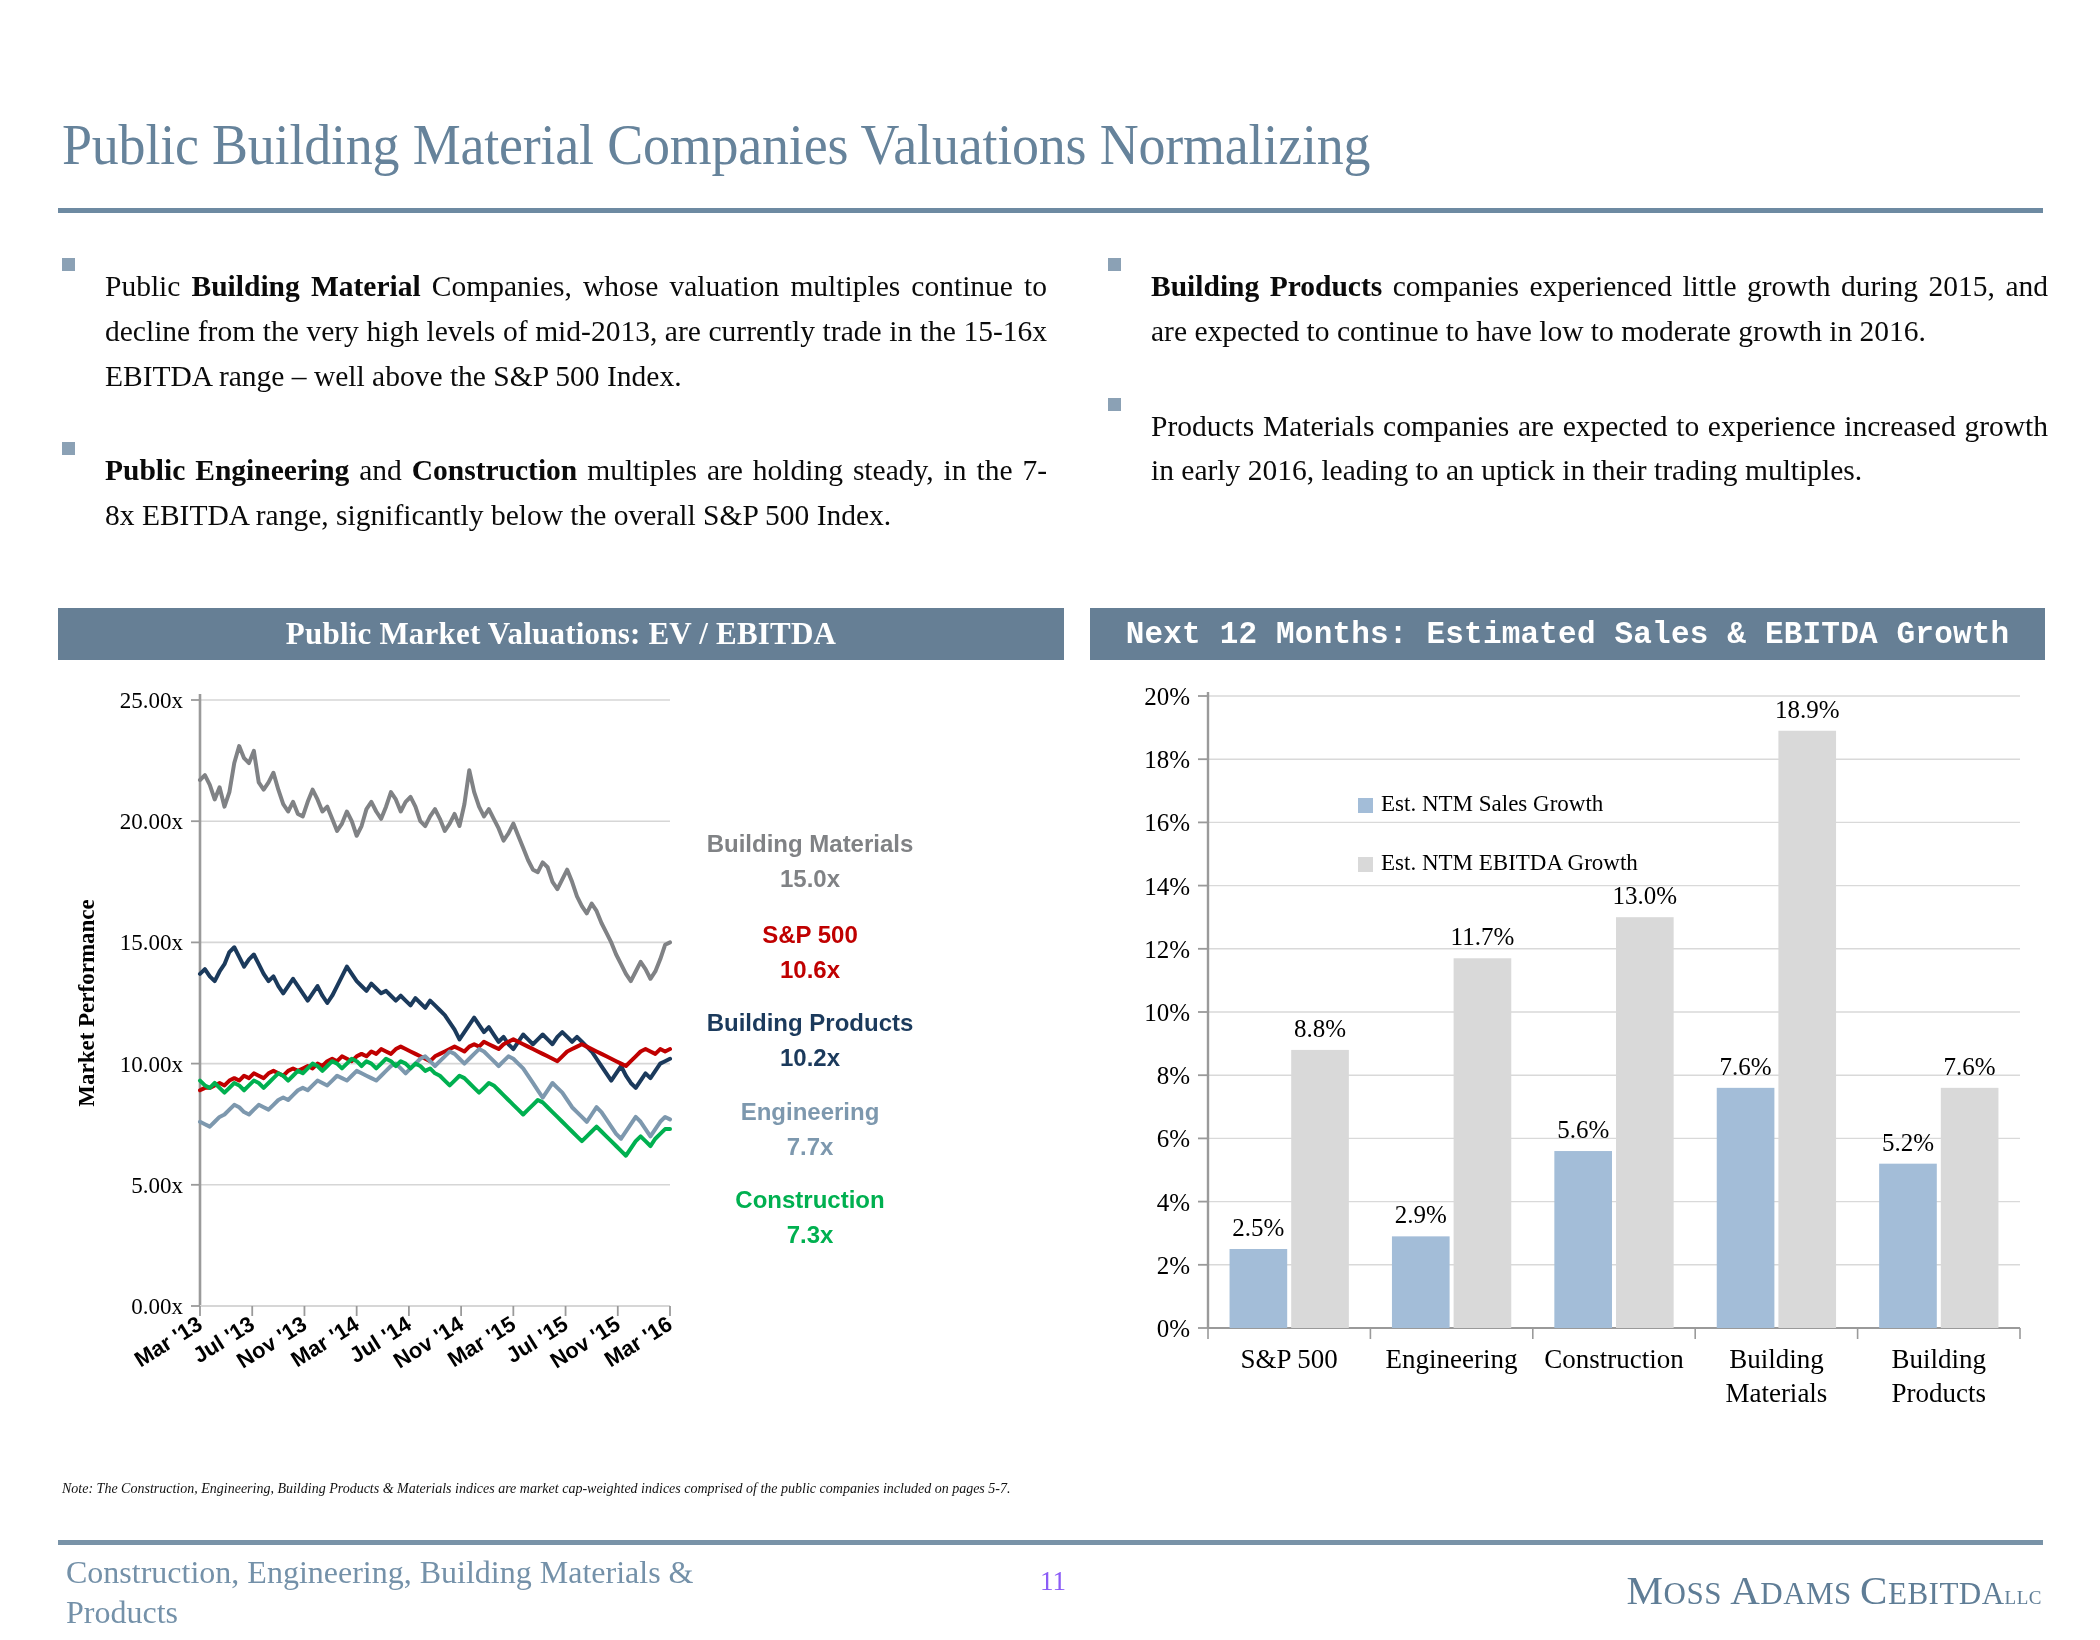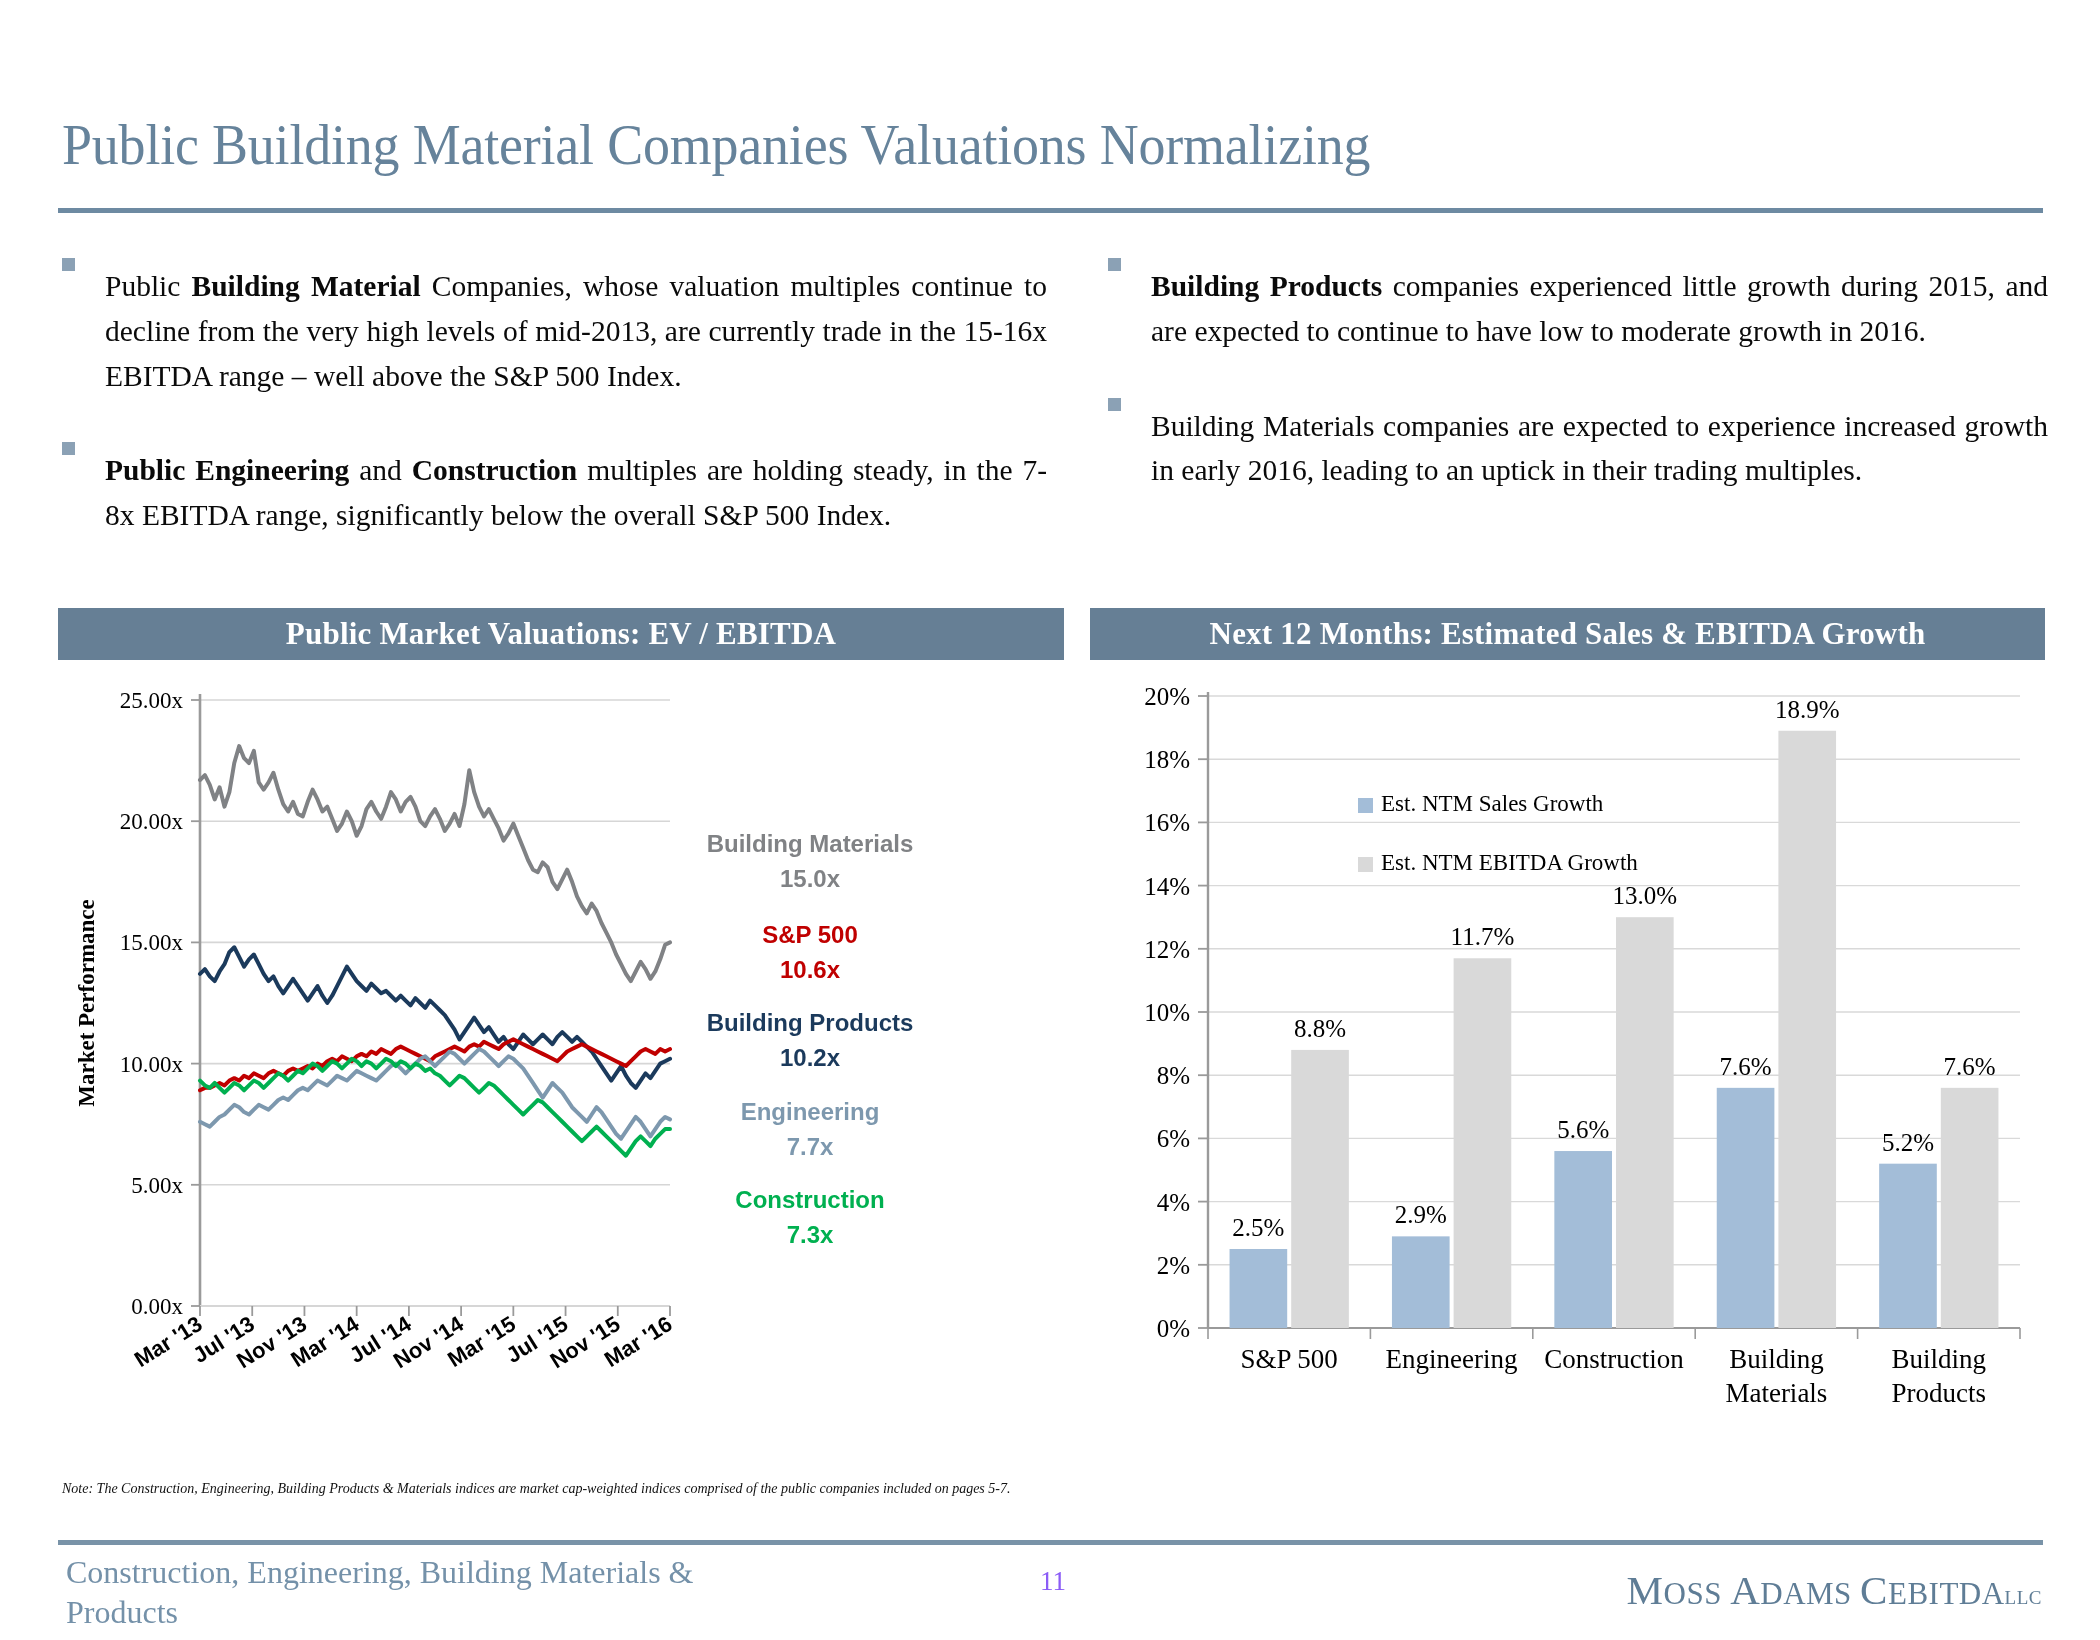--- a/index.html
+++ b/index.html
@@ -67,21 +67,21 @@
     color: #ffffff;
     font-size: 31px;
     font-weight: bold;
     display: flex;
     align-items: center;
     justify-content: center;
     font-family: "Liberation Serif", serif;
     letter-spacing: 0.2px;
   }
   #header-left  { left: 58px;  top: 608px; width: 1006px; }
-  #header-right { left: 1090px; top: 608px; width: 955px; }
+  #header-right { left: 1090px; top: 608px; width: 955px; font-family: Liberation Mono, monospace; }
 
   
   #chart-left  { position: absolute; left: 58px;  top: 668px; width: 1000px; height: 790px; }
   #chart-right { position: absolute; left: 1090px; top: 668px; width: 960px; height: 790px; }
   svg { display: block; }
 
   
   #note-block {
     position: absolute;
     left: 62px; top: 1480px;
@@ -147,21 +147,21 @@
       <div class="bullet-text"><b>Public Engineering</b><span> and </span><b>Construction</b><span> multiples are holding steady, in the 7-8x EBITDA range, significantly below the overall S&amp;P 500 Index.</span></div>
     </div>
   </div>
 <div class="bullet-col" id="col-right">
     <div class="bullet">
       <span class="bullet-marker"></span>
       <div class="bullet-text"><b>Building Products</b><span> companies experienced little growth during 2015, and are expected to continue to have low to moderate growth in 2016.</span></div>
     </div>
     <div class="bullet">
       <span class="bullet-marker"></span>
-      <div class="bullet-text"><span>Building Materials companies are expected to experience increased growth in early 2016, leading to an uptick in their trading multiples.</span></div>
+      <div class="bullet-text"><span>Products Materials companies are expected to experience increased growth in early 2016, leading to an uptick in their trading multiples.</span></div>
     </div>
   </div>
 
 <div class="panel-header" id="header-left">Public Market Valuations: EV / EBITDA</div>
 <div class="panel-header" id="header-right">Next 12 Months: Estimated Sales &amp; EBITDA Growth</div>
 
 <div id="chart-left">
     <svg width="1000" height="790" viewBox="0 0 1000 790">
       <text x="0" y="0" transform="translate(36,335) rotate(-90)" text-anchor="middle" font-size="23" font-weight="bold" font-family="&quot;Liberation Serif&quot;, serif" fill="#000">Market Performance</text>
       <line x1="133" y1="638" x2="142" y2="638" stroke="#9a9a9a" stroke-width="1.8"></line>

